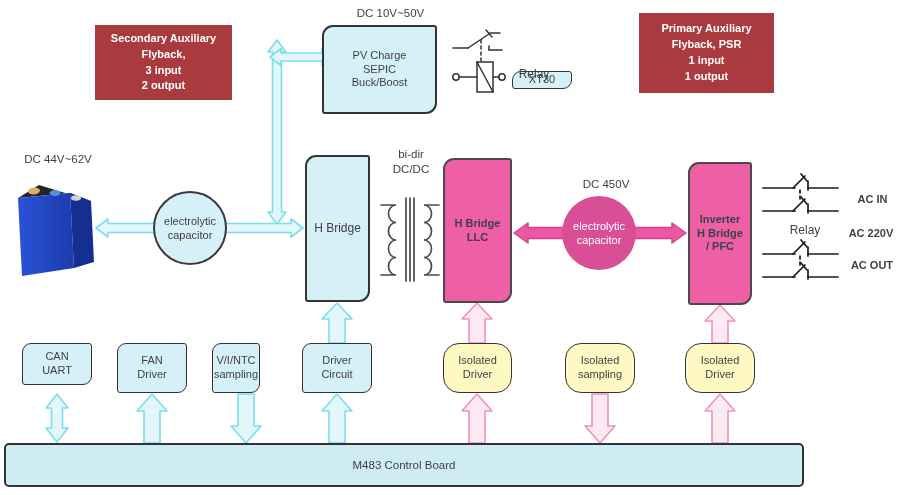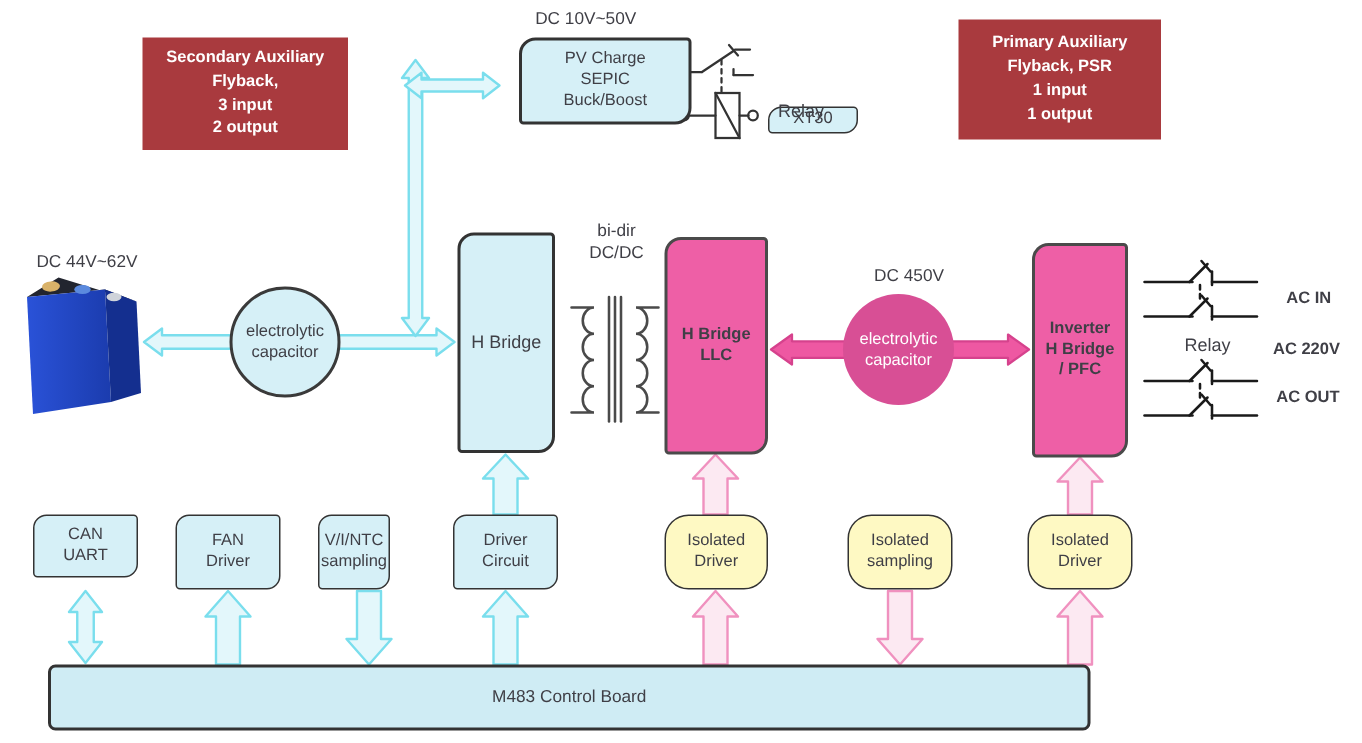--- a/index.html
+++ b/index.html
@@ -150,27 +150,27 @@
   <div class="abs note" style="left:95px;top:25px;width:137px;height:75px;">Secondary Auxiliary
 Flyback,
 3 input
 2 output</div>
   <div class="abs note" style="left:639px;top:13px;width:135px;height:80px;">Primary Auxiliary
 Flyback, PSR
 1 input
 1 output</div>
 
   <div class="abs lbl" style="left:333px;top:6px;width:115px;height:15px;">DC 10V~50V</div>
-  <div class="abs box" style="left:346px;top:25px;width:115px;height:58px;">PV Charge
+  <div class="abs box" style="left:322px;top:25px;width:115px;height:89px;">PV Charge
 SEPIC
 Buck/Boost</div>
   <div class="abs box small" style="left:512px;top:23px;width:60px;height:18px;margin-top:48px;">XT30</div>
   <div class="abs lbl big" style="left:510px;top:66px;width:48px;height:18px;">Relay</div>
 
-  <div class="abs lbl" style="left:12px;top:168px;width:92px;height:15px;text-align:center;">DC 44V~62V</div>
+  <div class="abs lbl" style="left:12px;top:152px;width:92px;height:15px;text-align:center;">DC 44V~62V</div>
 
   <div class="abs circle cyan" style="left:153px;top:191px;width:74px;height:74px;">electrolytic
 capacitor</div>
 
   <div class="abs box" style="left:305px;top:155px;width:65px;height:147px;font-size:12px;">H Bridge</div>
 
   <div class="abs lbl" style="left:382px;top:146px;width:58px;height:32px;">bi-dir
 DC/DC</div>
 
   <div class="abs box magenta" style="left:443px;top:158px;width:69px;height:145px;">H Bridge
@@ -197,15 +197,15 @@
 sampling</div>
   <div class="abs box small" style="left:302px;top:343px;width:70px;height:50px;">Driver
 Circuit</div>
   <div class="abs box small pinklight" style="left:443px;top:343px;width:69px;height:50px;">Isolated
 Driver</div>
   <div class="abs box small pinklight" style="left:565px;top:343px;width:70px;height:50px;">Isolated
 sampling</div>
   <div class="abs box small pinklight" style="left:685px;top:343px;width:70px;height:50px;">Isolated
 Driver</div>
 
-  <div class="abs box board" style="left:32px;top:443px;width:695px;height:44px;">M483 Control Board</div>
+  <div class="abs box board" style="left:4px;top:443px;width:800px;height:44px;">M483 Control Board</div>
 
 </div>
 
 </body></html>

